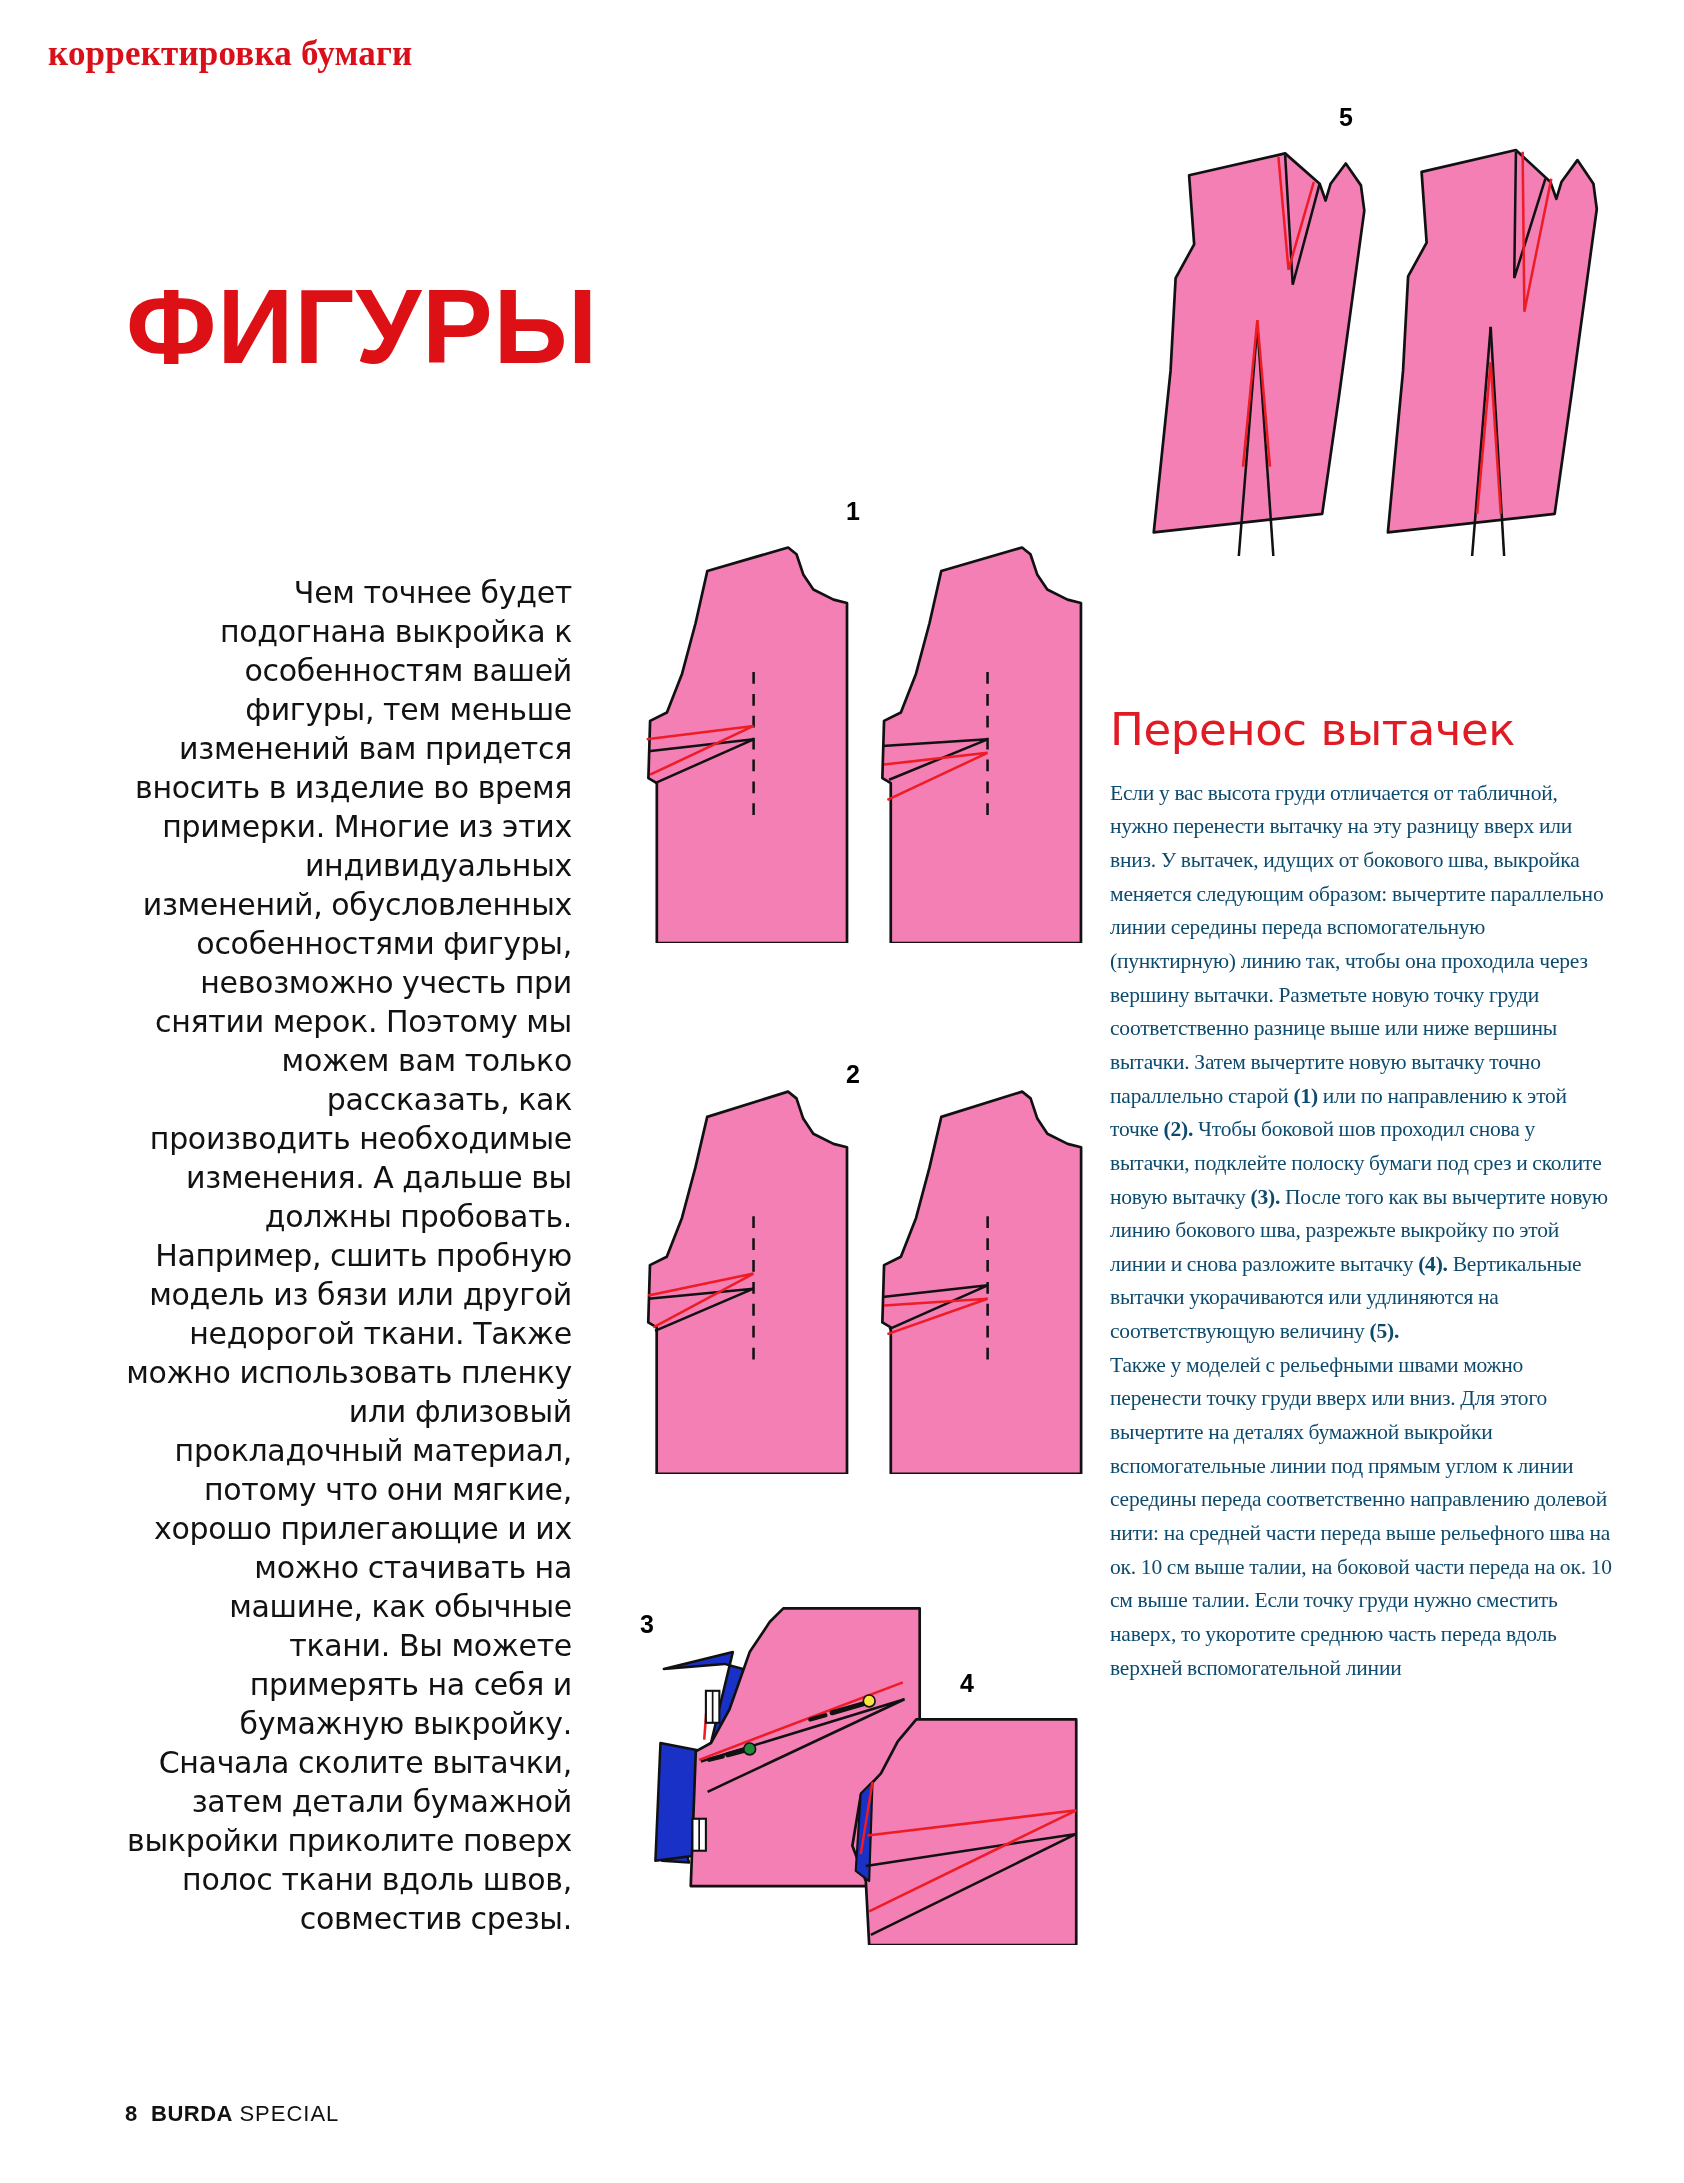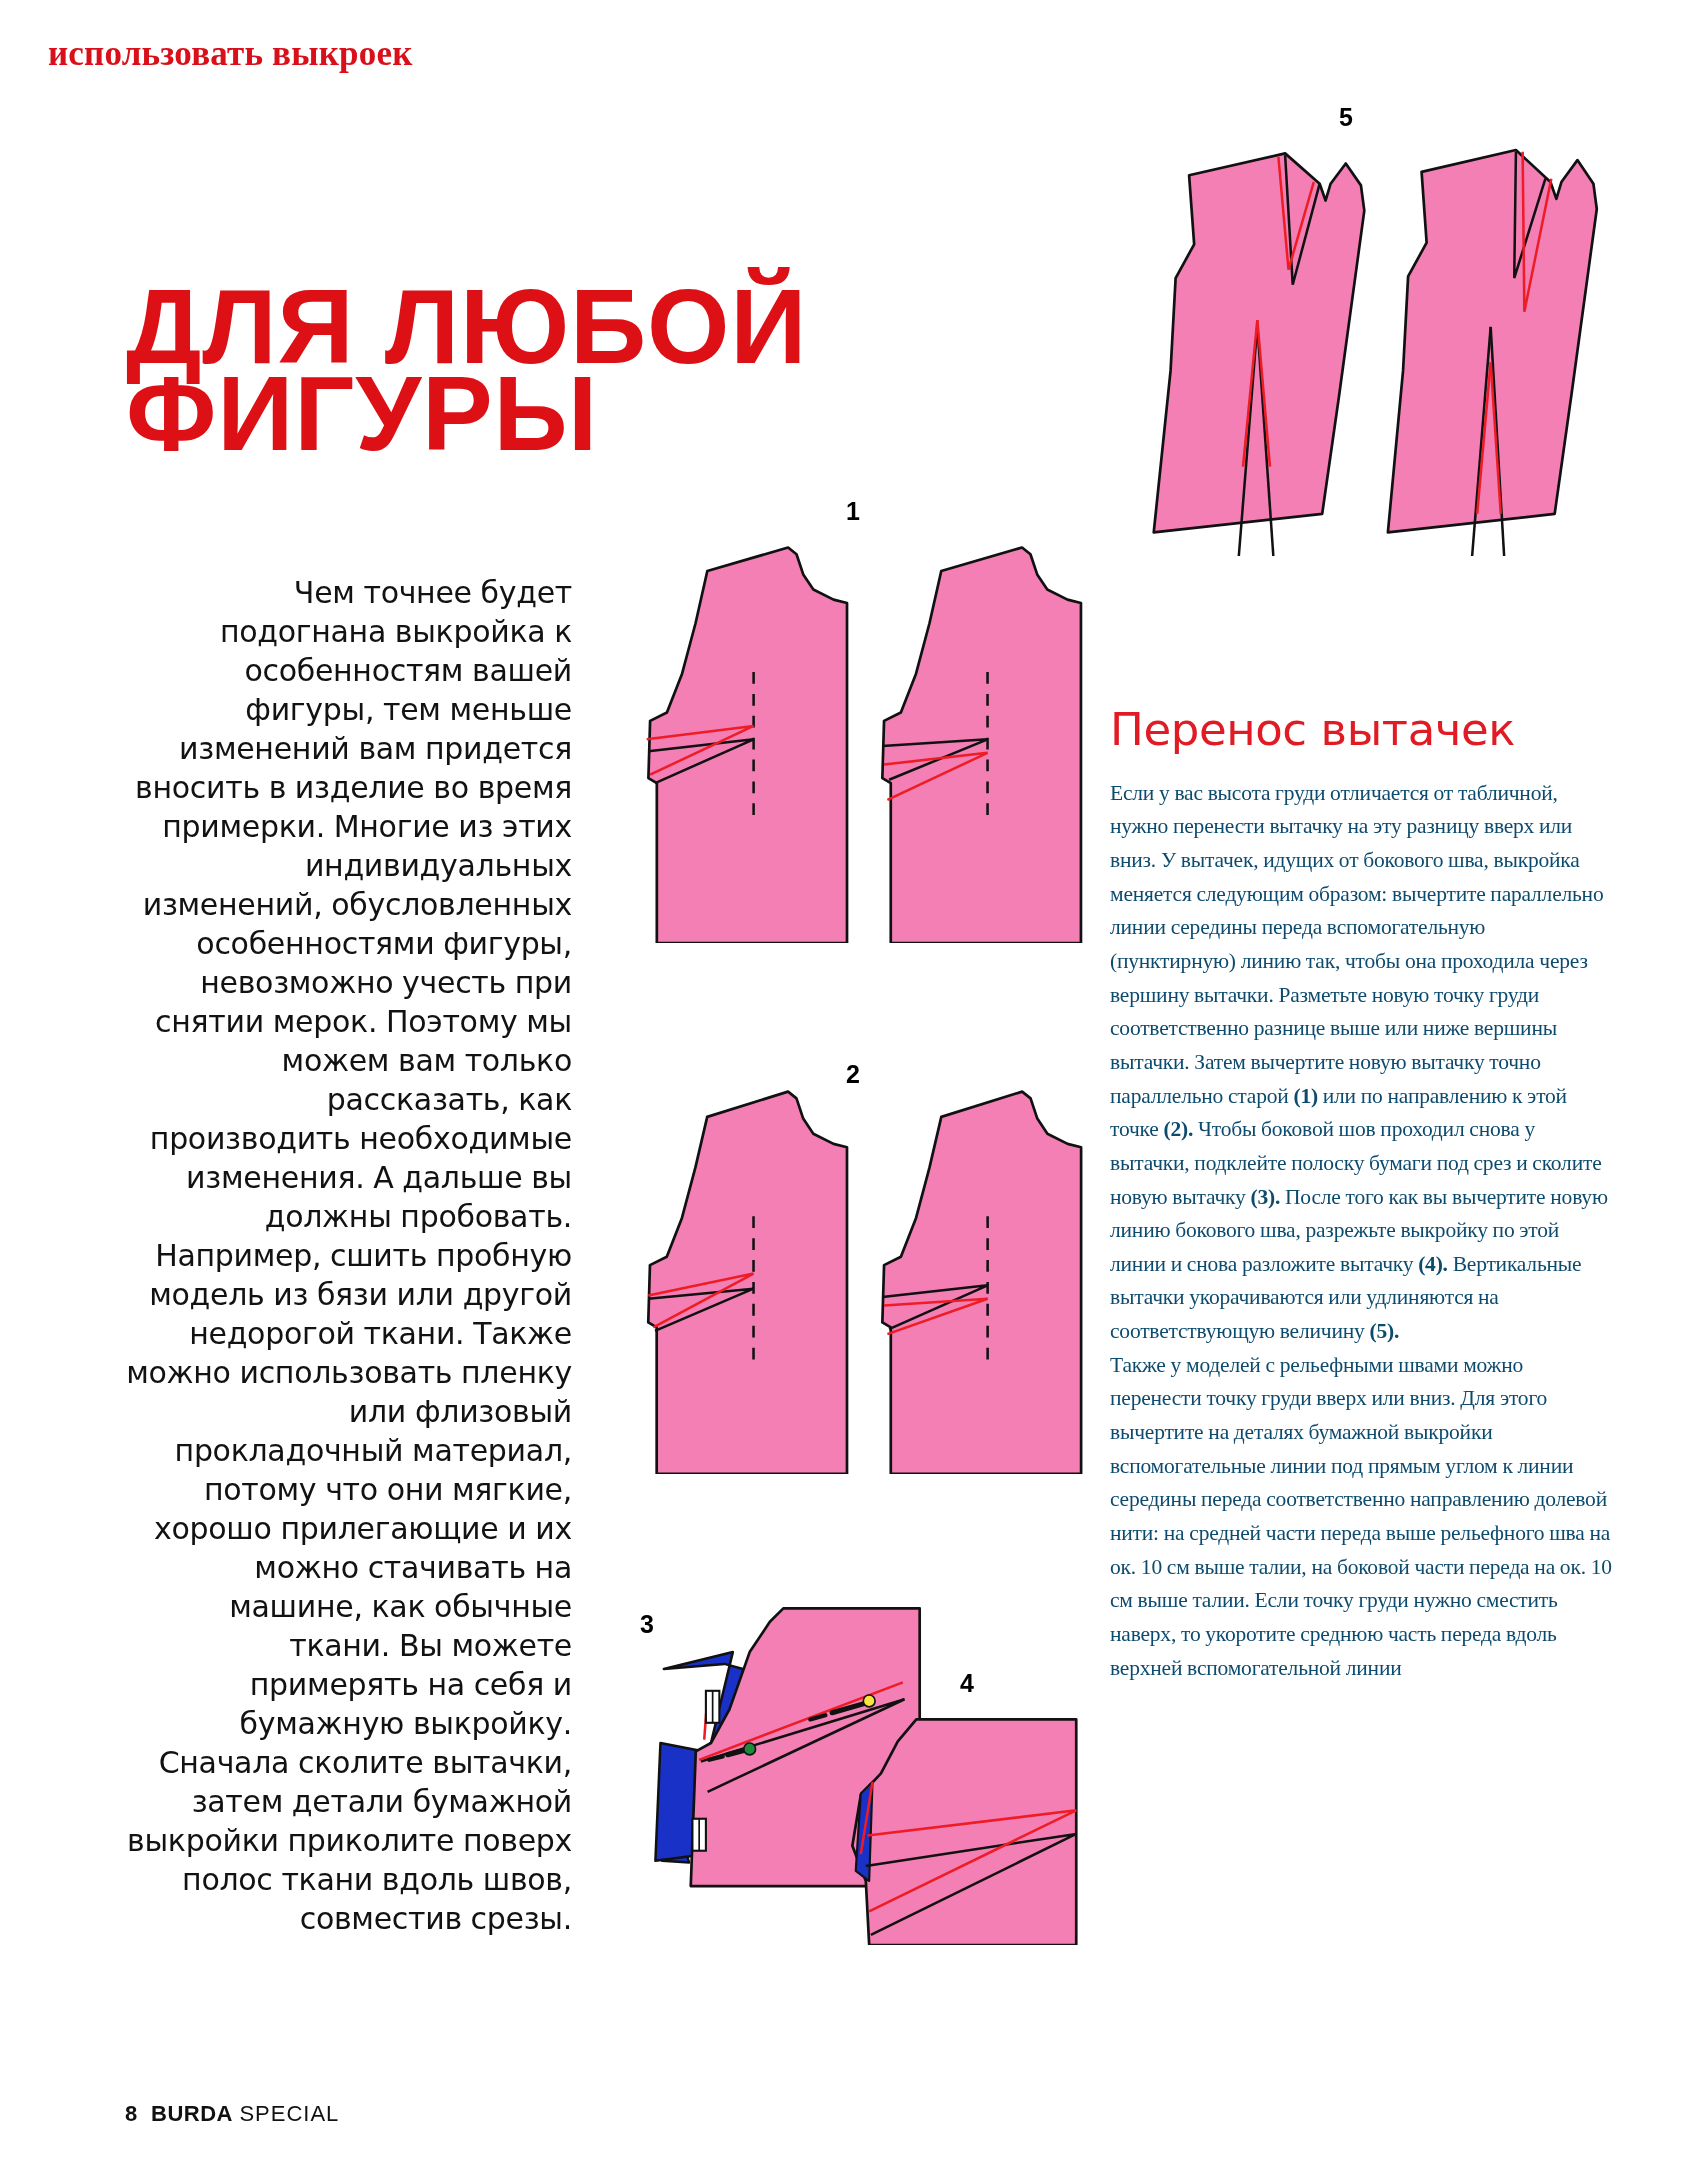--- a/index.html
+++ b/index.html
@@ -118,24 +118,23 @@
   #fig2 .fig-num { left: 223px; top: 23.6px; }
   #fig34 { left: 623px; top: 1541px; width: 489px; height: 404px; }
   #fig34 .fig-num-3 { left: 17px; top: 69px; }
   #fig34 .fig-num-4 { left: 337px; top: 128px; }
 
   svg { display: block; }
 </style>
 </head>
 <body>
 
-<div id="kicker">использовать выкроек</div>
+<div id="kicker">корректировка бумаги</div>
 
 <h1 id="headline">
-  <span class="hl-line">ДЛЯ ЛЮБОЙ</span>
   <span class="hl-line">ФИГУРЫ</span>
 </h1>
 
 <div id="left-column">Чем точнее будет подогнана выкройка к особенностям вашей фигуры, тем меньше изменений вам придется вносить в изделие во время примерки. Многие из этих индивидуальных изменений, обусловленных особенностями фигуры, невозможно учесть при снятии мерок. Поэтому мы можем вам только рассказать, как производить необходимые изменения. А дальше вы должны пробовать. Например, сшить пробную модель из бязи или другой недорогой ткани. Также можно использовать пленку или флизовый прокладочный материал, потому что они мягкие, хорошо прилегающие и их можно стачивать на машине, как обычные ткани. Вы можете примерять на себя и бумажную выкройку. Сначала сколите вытачки, затем детали бумажной выкройки приколите поверх полос ткани вдоль швов, совместив срезы.</div>
 
 <div id="right-column">
   <h2 id="right-heading">Перенос вытачек</h2>
   <div id="right-body">
     <p style="margin:0 0 0 0;"><span>Если у вас высота груди отличается от табличной, нужно перенести вытачку на эту разницу вверх или вниз. У вытачек, идущих от бокового шва, выкройка меняется следующим образом: вычертите параллельно линии середины переда вспомогательную (пунктирную) линию так, чтобы она проходила через вершину вытачки. Разметьте новую точку груди соответственно разнице выше или ниже вершины вытачки. Затем вычертите новую вытачку точно параллельно старой </span><b>(1)</b><span> или по направлению к этой точке </span><b>(2).</b><span> Чтобы боковой шов проходил  снова у вытачки, подклейте полоску бумаги под срез и сколите новую вытачку </span><b>(3).</b><span> После того как вы вычертите новую линию бокового шва, разрежьте выкройку по этой линии и снова разложите вытачку </span><b>(4).</b><span> Вертикальные вытачки укорачиваются или удлиняются на соответствующую величину </span><b>(5).</b></p>
     <p style="margin:0;">Также у моделей с рельефными швами можно перенести точку груди вверх или вниз. Для этого вычертите на деталях бумажной выкройки вспомогательные линии под  прямым углом к линии середины переда соответственно направлению долевой нити: на средней части переда выше рельефного шва  на ок. 10 см выше талии, на боковой части переда  на ок. 10 см выше талии. Если точку груди нужно сместить наверх, то укоротите среднюю часть переда вдоль верхней вспомогательной линии</p>

